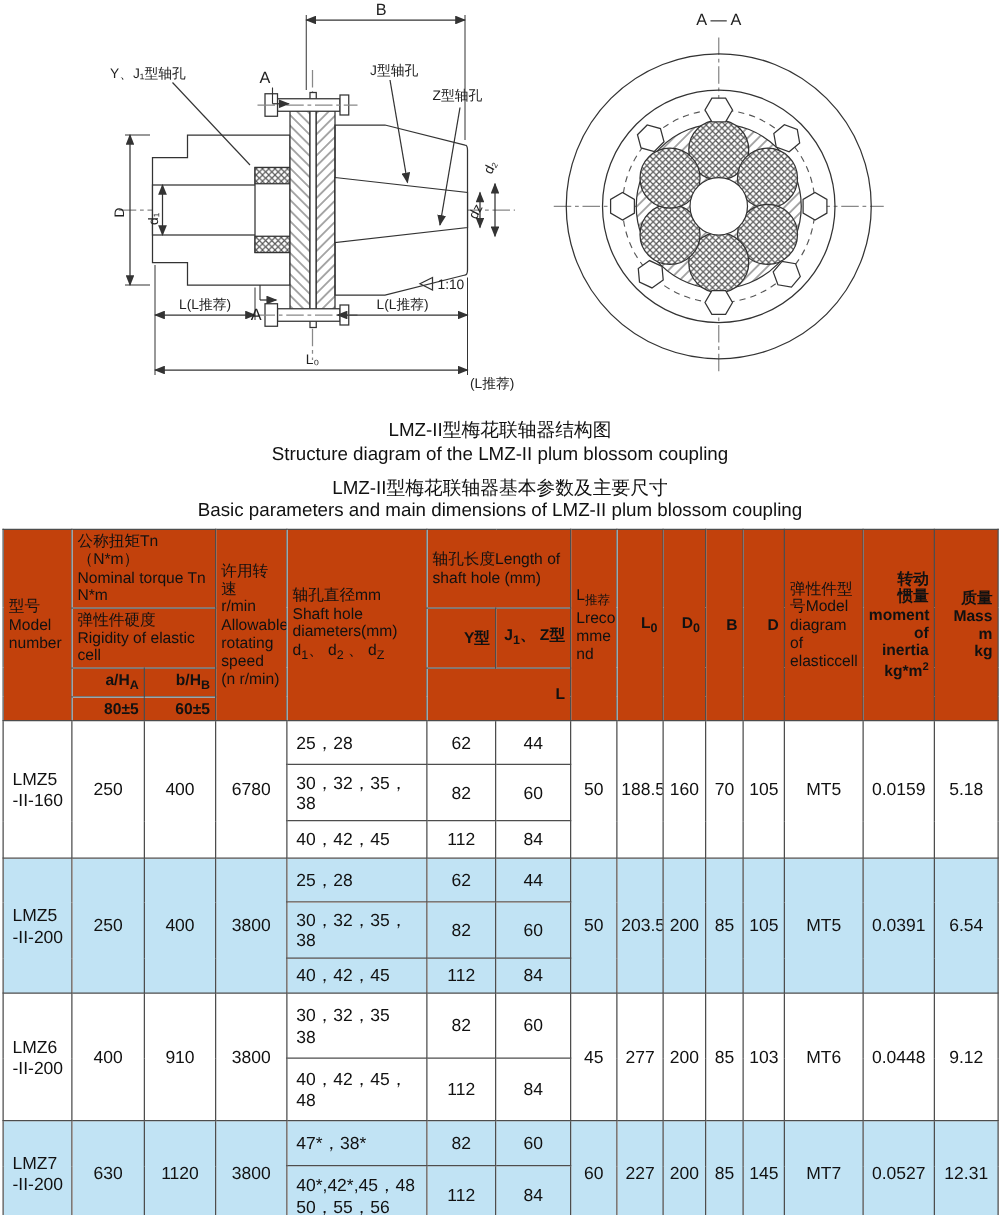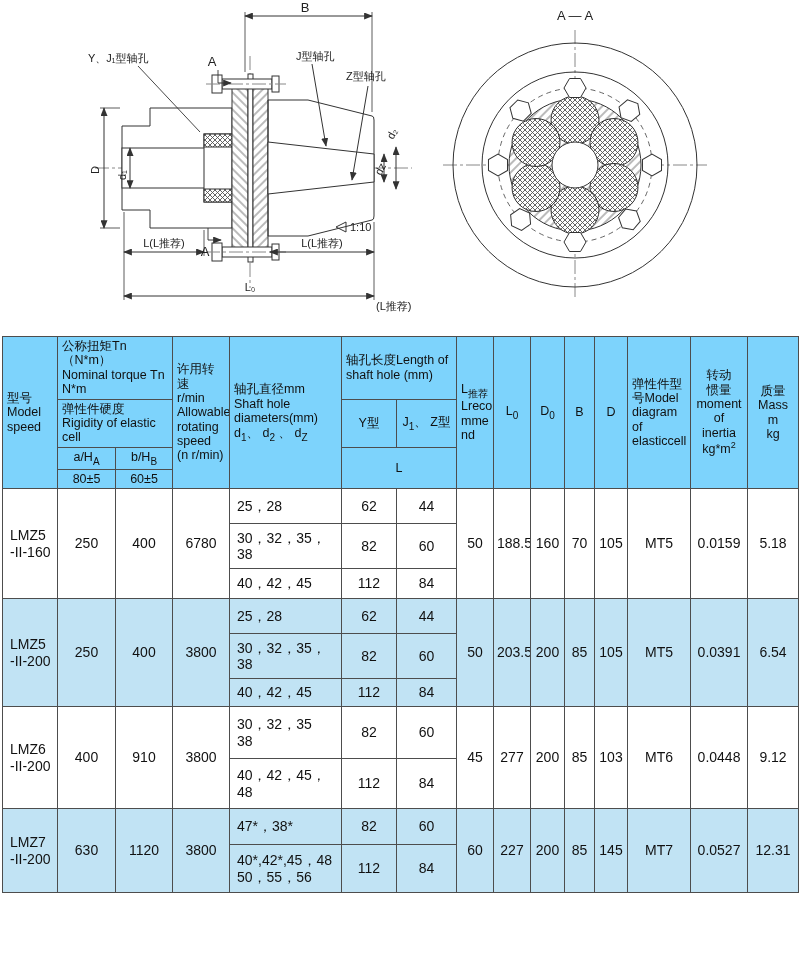--- a/index.html
+++ b/index.html
@@ -18,22 +18,22 @@
   .leader{stroke:#333;stroke-width:0.9;fill:none;}
   
   .titles{text-align:center;line-height:1.25;}
   .t{font-size:15px;margin:0;}
   .t-zh{margin-top:4px;}
   .gap{height:8px;}
   
   table{border-collapse:collapse;table-layout:fixed;width:796px;margin-left:2px;margin-top:4px;}
   td{border:1px solid #4d4d4d;vertical-align:middle;font-size:14px;text-align:center;
      padding:1px 3px;line-height:1.15;overflow:hidden;}
-  td.hd{background:#7dd3fc;font-size:12.5px;text-align:left;white-space:pre-line;padding:2px 4px;}
-  td.hd.c{text-align:center;}
+  td.hd{background:#c2410c;font-size:12.5px;text-align:left;white-space:pre-line;padding:2px 4px;}
+  td.hd.c{text-align:right;font-weight:bold;}
   td.model,td.dia{text-align:left;padding-left:7px;white-space:pre-line;}
   tr.blue td{background:#c1e3f4;}
   sub{font-size:10px;}
   sup{font-size:9px;}
 </style>
 </head>
 <body>
 
 <div class="page">
 
@@ -166,20 +166,27 @@
           <polygon transform="translate(629.4,219.4) rotate(10)" points="11,0 5.5,9.5 -5.5,9.5 -11,0 -5.5,-9.5 5.5,-9.5"></polygon>
           <polygon transform="translate(575,242)" points="11,0 5.5,9.5 -5.5,9.5 -11,0 -5.5,-9.5 5.5,-9.5"></polygon>
           <polygon transform="translate(520.6,219.4) rotate(25)" points="11,0 5.5,9.5 -5.5,9.5 -11,0 -5.5,-9.5 5.5,-9.5"></polygon>
           <polygon transform="translate(498,165) rotate(30)" points="11,0 5.5,9.5 -5.5,9.5 -11,0 -5.5,-9.5 5.5,-9.5"></polygon>
           <polygon transform="translate(520.6,110.6) rotate(15)" points="11,0 5.5,9.5 -5.5,9.5 -11,0 -5.5,-9.5 5.5,-9.5"></polygon>
         </g>
       </g>
     </svg>
   </div>
 
+  <div class="titles">
+    <p class="t t-zh">LMZ-II型梅花联轴器结构图</p>
+    <p class="t">Structure diagram of the LMZ-II plum blossom coupling</p>
+    <div class="gap"></div>
+    <p class="t">LMZ-II型梅花联轴器基本参数及主要尺寸</p>
+    <p class="t">Basic parameters and main dimensions of LMZ-II plum blossom coupling</p>
+  </div>
 
   <table>
     <colgroup>
       <col style="width:55px">
         <col style="width:58px">
         <col style="width:57px">
         <col style="width:57px">
       <col style="width:112px">
         <col style="width:55px">
         <col style="width:60px">
@@ -190,21 +197,21 @@
         <col style="width:33px">
       <col style="width:63px">
         <col style="width:57px">
         <col style="width:51px">
     </colgroup>
 
     <tbody>
         <tr style="height:44px">
       <td rowspan="4" class="hd">型号
 Model
-speed</td>
+number</td>
       <td colspan="2" class="hd">公称扭矩Tn（N*m）
 Nominal torque Tn
 N*m</td>
       <td rowspan="4" class="hd">许用转速
 r/min
 Allowable
 rotating
 speed
 (n r/min)</td>
       <td rowspan="4" class="hd">轴孔直径mm<br>Shaft hole<br>diameters(mm)<br>d<sub>1</sub>、 d<sub>2</sub> 、 d<sub>Z</sub></td>

